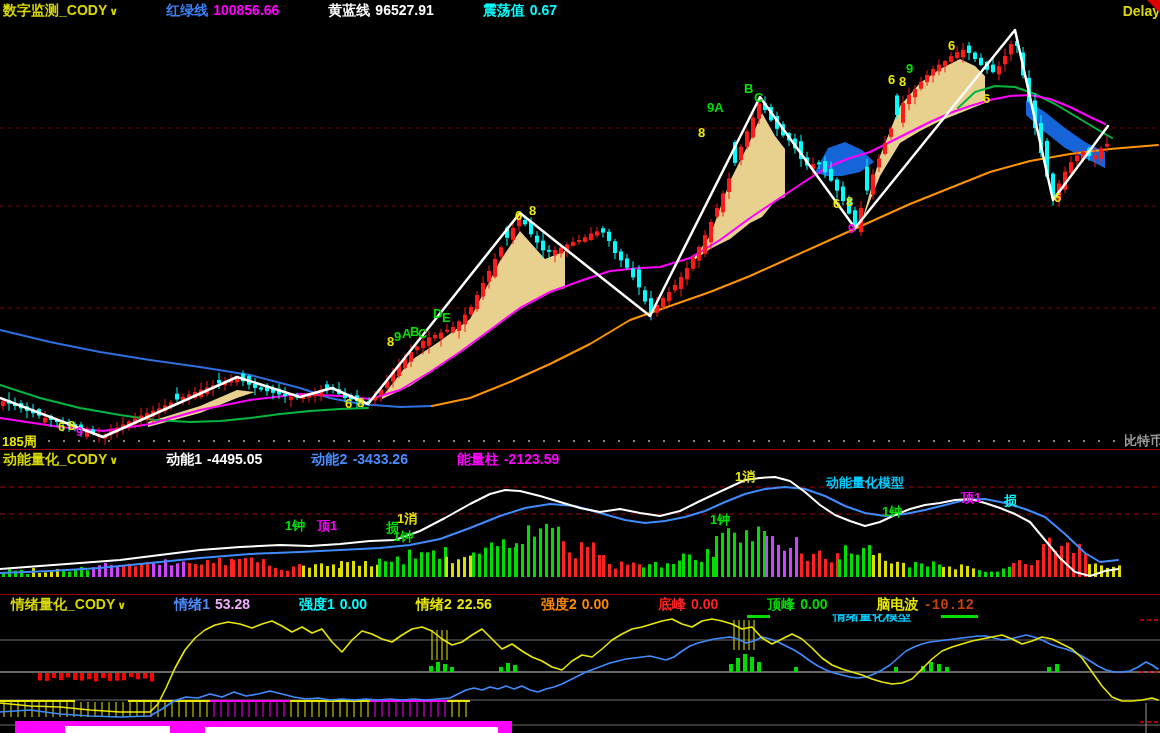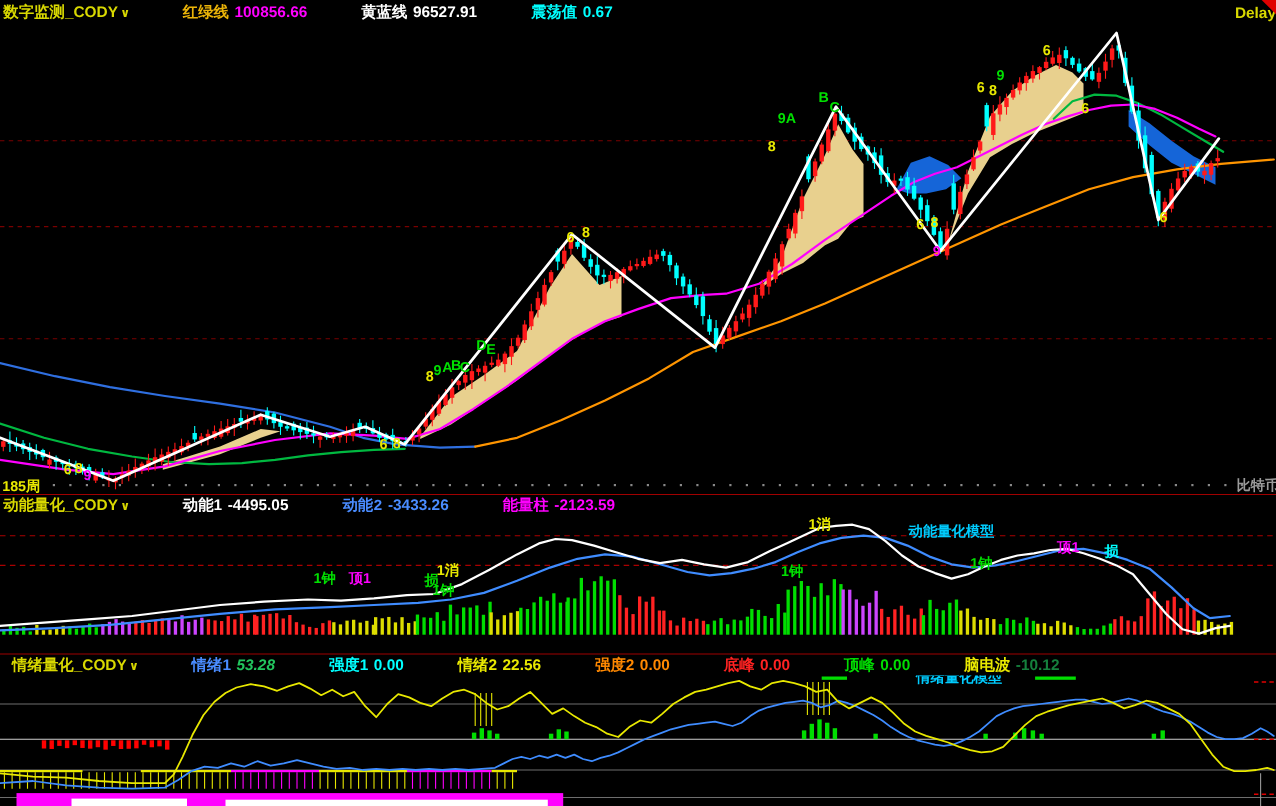--- a/index.html
+++ b/index.html
@@ -858,37 +858,37 @@
     <polyline points="0,703 30,706 60,707 90,710 120,712 150,712 158,704 166,688 175,668 185,650 195,638 205,630 215,625 228,622 240,624 252,628 262,624 272,621 282,626 292,632 302,627 312,633 322,629 332,642 342,652 352,640 362,631 372,634 382,639 392,642 402,635 412,629 422,627 432,631 442,639 452,645 462,642 472,635 482,629 492,639 502,649 512,644 522,651 532,657 542,661 552,667 562,670 572,661 582,655 592,657 602,649 612,640 622,634 632,629 642,627 652,624 662,621 672,619 682,624 692,627 702,621 712,619 722,621 732,624 742,629 752,627 762,638 772,644 782,639 792,634 802,639 812,648 822,658 832,665 842,669 852,672 862,675 872,679 882,682 892,684 902,683 912,679 922,669 932,659 942,651 952,647 962,644 972,641 982,639 992,637 1002,635 1012,639 1022,644 1032,641 1042,637 1052,639 1062,644 1072,649 1082,658 1092,672 1102,686 1112,697 1122,701 1132,701 1142,700 1152,698 1158,700" fill="none" stroke="#e8e800" stroke-width="1.6" stroke-linejoin="round" stroke-linecap="round"></polyline>
     <line x1="1140" y1="620" x2="1160" y2="620" stroke="#e00000" stroke-width="1.5" stroke-dasharray="4 3"></line>
     <line x1="1140" y1="672" x2="1160" y2="672" stroke="#e00000" stroke-width="1.5" stroke-dasharray="4 3"></line>
     <line x1="1140" y1="722" x2="1160" y2="722" stroke="#e00000" stroke-width="1.5" stroke-dasharray="4 3"></line>
     <line x1="1146" y1="703" x2="1146" y2="733" stroke="#999999" stroke-width="1"></line>
     <text x="833" y="620" fill="#00ccff" font-size="13" font-weight="bold" font-family="&quot;Liberation Sans&quot;,&quot;DejaVu Sans&quot;,sans-serif">情绪量化模型</text>
   </svg>
 
 <div class="hdr" id="hdr1">
   <span class="title"><span>数字监测_CODY</span><span class="arr">∨</span></span>
-  <span class="f"><span class="lab" style="color: #eab308;">红绿线</span><span class="val" style="color: rgb(255, 0, 255);">100856.66</span></span>
+  <span class="f"><span class="lab" style="color: #3b82f6;">红绿线</span><span class="val" style="color: rgb(255, 0, 255);">100856.66</span></span>
   <span class="f"><span class="lab" style="color: rgb(255, 255, 255);">黄蓝线</span><span class="val" style="color: rgb(255, 255, 255);">96527.91</span></span>
   <span class="f"><span class="lab" style="color: rgb(0, 255, 255);">震荡值</span><span class="val" style="color: rgb(0, 255, 255); text-align: right;">0.67</span></span>
   <span class="sp"></span>
   <span class="delay">Delay</span>
 </div>
 <div class="corner"></div>
 
 <div class="hdr" id="hdr2">
   <span class="title"><span>动能量化_CODY</span><span class="arr">∨</span></span>
   <span class="f"><span class="lab" style="color: rgb(255, 255, 255);">动能1</span><span class="val" style="color: rgb(255, 255, 255);">-4495.05</span></span>
   <span class="f"><span class="lab" style="color: rgb(74, 140, 255); font-family: Liberation Mono, monospace;">动能2</span><span class="val" style="color: rgb(74, 140, 255); text-align: center;">-3433.26</span></span>
   <span class="f"><span class="lab" style="color: rgb(255, 0, 255);">能量柱</span><span class="val" style="color: rgb(255, 0, 255);">-2123.59</span></span>
 </div>
 
 <div class="hdr" id="hdr3">
   <span class="title"><span>情绪量化_CODY</span><span class="arr">∨</span></span>
-  <span class="f"><span class="lab" style="color: rgb(74, 140, 255);">情绪1</span><span class="val" style="color: #22c55e; font-style: italic;">53.28</span></span>
+  <span class="f"><span class="lab" style="color: rgb(74, 140, 255);">情绪1</span><span class="val" style="color: #f0abfc;">53.28</span></span>
   <span class="f"><span class="lab" style="color: rgb(0, 255, 255);">强度1</span><span class="val" style="color: rgb(0, 255, 255);">0.00</span></span>
   <span class="f"><span class="lab" style="color: rgb(232, 232, 0);">情绪2</span><span class="val" style="color: rgb(232, 232, 0);">22.56</span></span>
   <span class="f"><span class="lab" style="color: rgb(255, 136, 0);">强度2</span><span class="val" style="color: rgb(255, 136, 0);">0.00</span></span>
   <span class="f"><span class="lab" style="color: rgb(255, 34, 34);">底峰</span><span class="val" style="color: rgb(255, 34, 34);">0.00</span></span>
   <span class="f"><span class="lab" style="color: rgb(0, 221, 0);">顶峰</span><span class="val" style="color: rgb(0, 221, 0);">0.00</span></span>
-  <span class="f"><span class="lab" style="color: rgb(232, 232, 0);">脑电波</span><span class="val" style="color: #15803d;">-10.12</span></span>
+  <span class="f"><span class="lab" style="color: rgb(232, 232, 0);">脑电波</span><span class="val" style="color: #c2410c; font-family: Liberation Mono, monospace;">-10.12</span></span>
 </div>
 
 </body></html>

